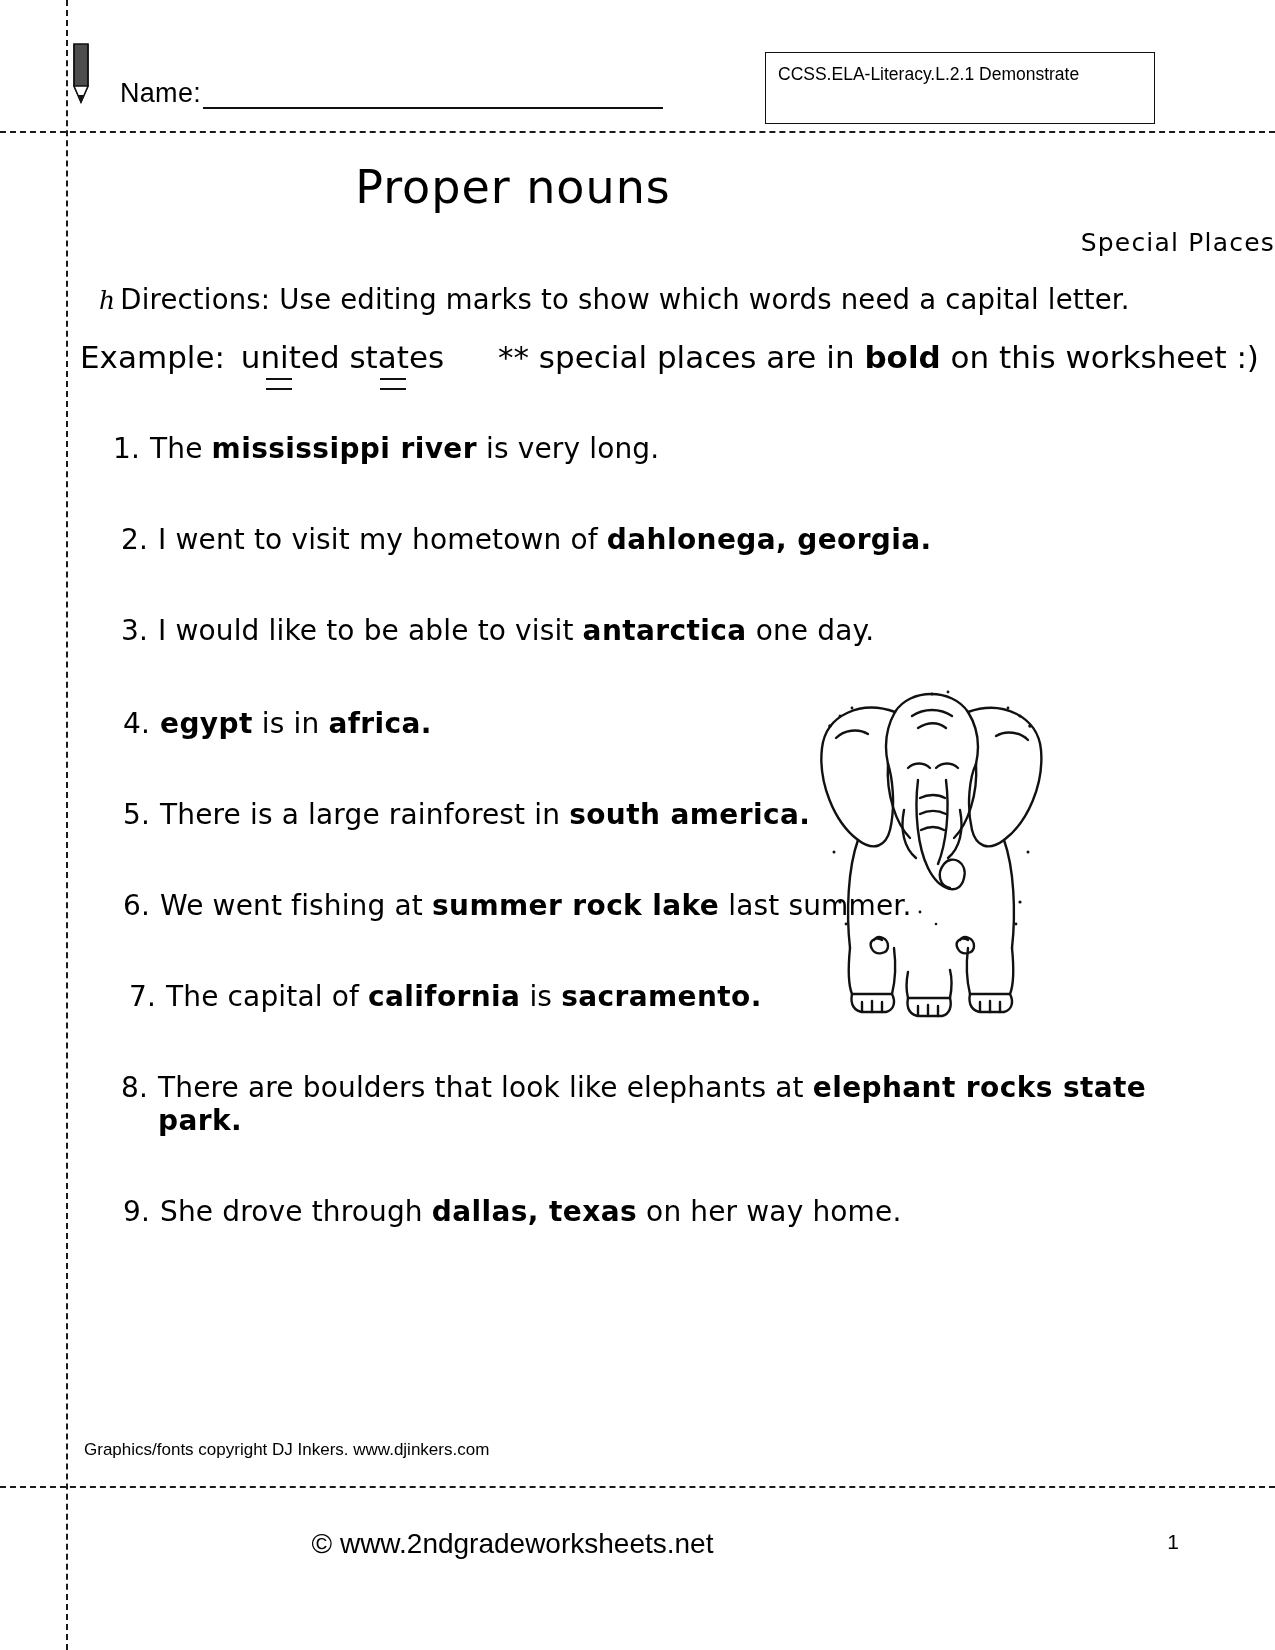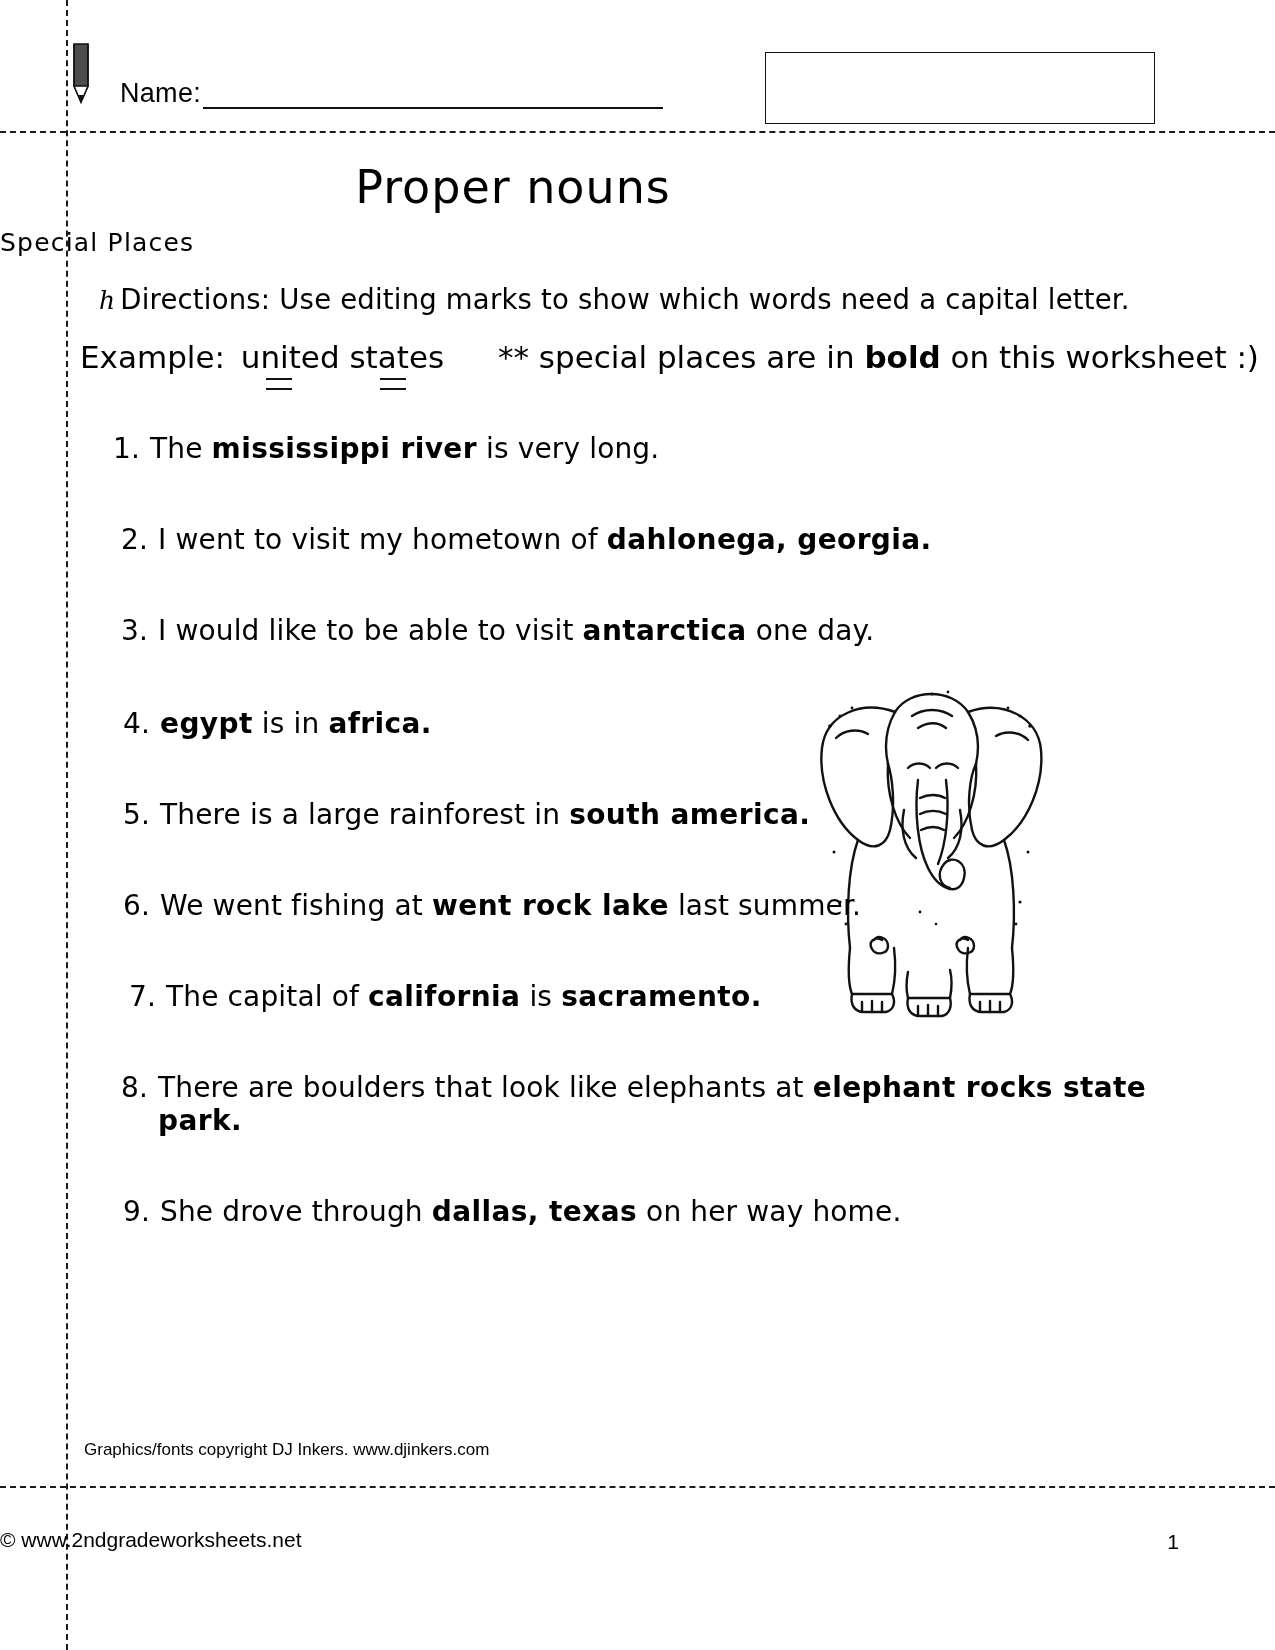--- a/index.html
+++ b/index.html
@@ -94,21 +94,21 @@
     text-align: center;
     font-family: "DejaVu Sans", sans-serif;
     font-size: 46px;
     letter-spacing: 1px;
   }
   .subtitle {
     position: absolute;
     left: 0;
     top: 228px;
     width: 1275px;
-    text-align: left;
+    text-align: right;
     font-family: "DejaVu Sans", sans-serif;
     font-size: 25px;
     letter-spacing: 1.2px;
   }
 
   
   .directions {
     position: absolute;
     left: 99px;
     top: 283px;
@@ -199,22 +199,23 @@
     left: 84px;
     top: 1440px;
     font-family: "Liberation Sans", sans-serif;
     font-size: 17px;
   }
   .copyright {
     position: absolute;
     left: 0;
     top: 1528px;
     width: 1025px;
-    font-family: "Liberation Sans", sans-serif;
-    font-size: 21px;
+    text-align: center;
+    font-family: "Liberation Sans", sans-serif;
+    font-size: 28px;
   }
   .pagenum {
     position: absolute;
     right: 96px;
     top: 1530px;
     font-family: "Liberation Sans", sans-serif;
     font-size: 21px;
   }
 </style>
 </head>
@@ -233,20 +234,21 @@
     <line x1="26" y1="2" x2="26" y2="44" stroke="#111" stroke-width="1.2"></line>
   </svg>
 </div>
 
 <div class="name-row">
   <span class="name-label">Name:</span>
   <span class="name-line"></span>
 </div>
 
 <div class="ccss-box">
+  <div>CCSS.ELA-Literacy.L.2.1 Demonstrate</div>
 </div>
 
 <div class="title">Proper nouns</div>
 <div class="subtitle">Special Places</div>
 
 <div class="directions">
   <span class="dir-glyph">ℎ</span><span>Directions: Use editing marks to show which words need a capital letter.</span>
 </div>
 
 <div class="example">
@@ -349,21 +351,21 @@
     <span class="qtext"><span></span><b>egypt</b><span> is in </span><b>africa.</b></span>
   </div>
 
   <div class="qrow q5">
     <span class="qnum">5.</span>
     <span class="qtext"><span>There is a large rainforest in </span><b>south america.</b><span></span></span>
   </div>
 
   <div class="qrow q6">
     <span class="qnum">6.</span>
-    <span class="qtext"><span>We went fishing at </span><b>went rock lake</b><span> last summer.</span></span>
+    <span class="qtext"><span>We went fishing at </span><b>summer rock lake</b><span> last summer.</span></span>
   </div>
 
   <div class="qrow q7">
     <span class="qnum">7.</span>
     <span class="qtext"><span>The capital of </span><b>california</b><span> is </span><b>sacramento.</b></span>
   </div>
 
   <div class="qrow q8">
     <span class="qnum">8.</span>
     <span class="qtext"><span>There are boulders that look like elephants at </span><b>elephant rocks state park.</b><span></span></span>

